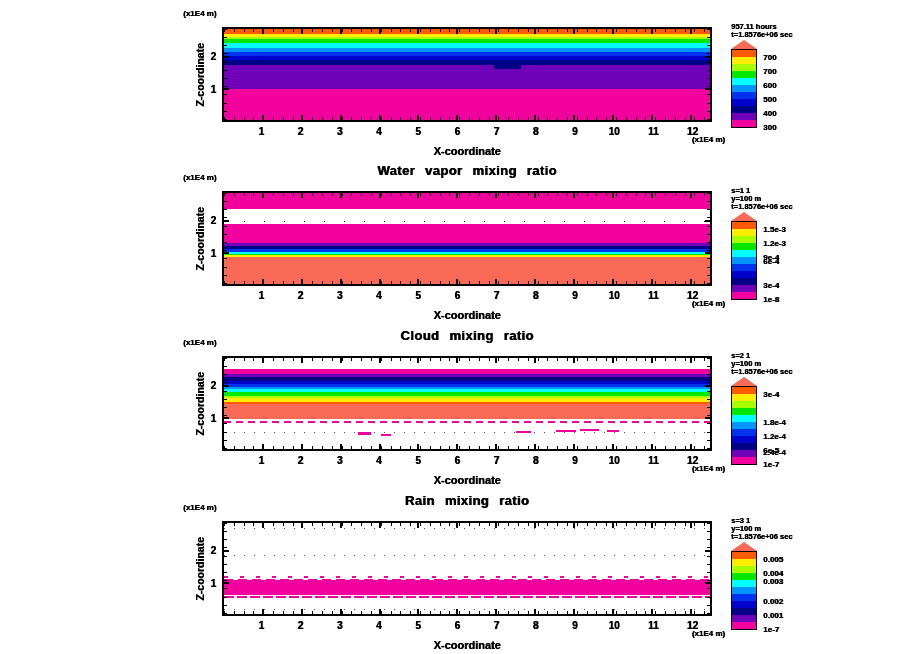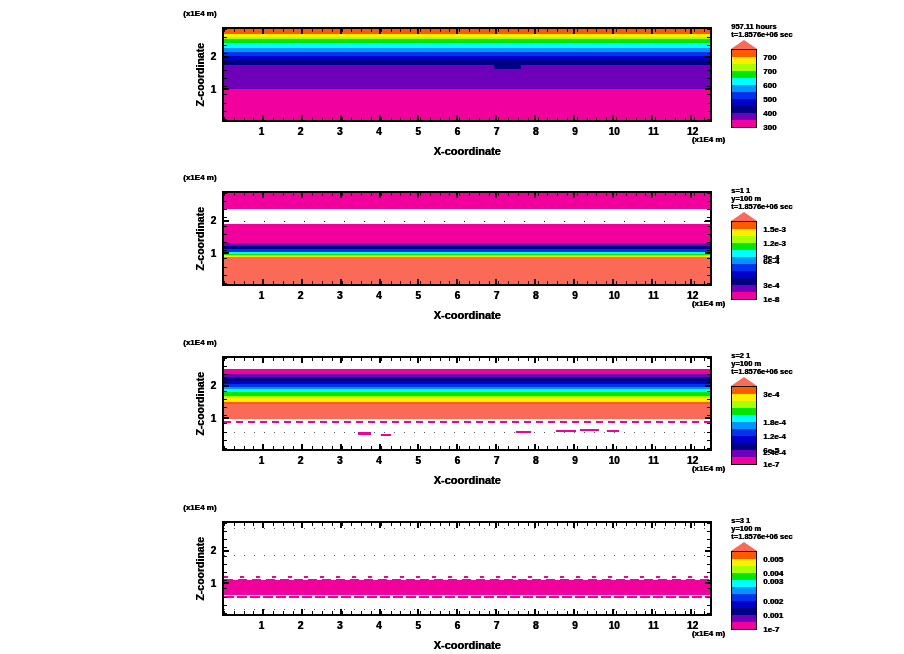--- a/index.html
+++ b/index.html
@@ -137,20 +137,21 @@
           <span class="cbar-label" style="top: 31px;">700</span>
           <span class="cbar-label" style="top: 45px;">600</span>
           <span class="cbar-label" style="top: 59px;">500</span>
           <span class="cbar-label" style="top: 73px;">400</span>
           <span class="cbar-label" style="top: 87px;">300</span>
         </div>
     </div>
   </div>
 
   <div class="panel p1">
+    <div class="title">Water vapor mixing ratio</div>
     <div class="yunit">(x1E4 m)</div>
     <div class="ylab">
         <span>Z-coordinate</span>
       </div>
     <div class="frame">
       <div class="bands" style="background: linear-gradient(rgb(242, 0, 158) 0%, rgb(242, 0, 158) 17.93%, rgb(255, 255, 255) 17.93%, rgb(255, 255, 255) 34.48%, rgb(242, 0, 158) 34.48%, rgb(242, 0, 158) 54.83%, rgb(109, 0, 184) 54.83%, rgb(109, 0, 184) 57.93%, rgb(0, 0, 135) 57.93%, rgb(0, 0, 135) 61.03%, rgb(0, 51, 238) 61.03%, rgb(0, 51, 238) 65.17%, rgb(0, 255, 255) 65.17%, rgb(0, 255, 255) 66.55%, rgb(0, 232, 0) 66.55%, rgb(0, 232, 0) 67.93%, rgb(255, 238, 0) 67.93%, rgb(255, 238, 0) 70%, rgb(250, 106, 87) 70%, rgb(250, 106, 87) 100%);"></div>
       <div class="overlays">
           <div class="ovl" style="left: 0px; right: 0px; top: 31.0345%; height: 1px; background: repeating-linear-gradient(90deg, rgb(0, 0, 0) 0px, rgb(0, 0, 0) 1px, transparent 1px, transparent 20px);"></div>
           <div class="ovl" style="left: 51.2%; width: 2.8%; top: 65.5172%; height: 1.72414%; background: rgb(0, 255, 255);"></div>
           <div class="ovl" style="left: 68.8%; width: 2.8%; top: 65.5172%; height: 1.72414%; background: rgb(0, 255, 255);"></div>
@@ -235,20 +236,21 @@
           <span class="cbar-label" style="top: 31px;">1.2e-3</span>
           <span class="cbar-label" style="top: 45px;">9e-4</span>
           <span class="cbar-label" style="top: 49px;">6e-4</span>
           <span class="cbar-label" style="top: 73px;">3e-4</span>
           <span class="cbar-label" style="top: 87px;">1e-8</span>
         </div>
     </div>
   </div>
 
   <div class="panel p2">
+    <div class="title">Cloud mixing ratio</div>
     <div class="yunit">(x1E4 m)</div>
     <div class="ylab">
         <span>Z-coordinate</span>
       </div>
     <div class="frame">
       <div class="bands" style="background: linear-gradient(rgb(255, 255, 255) 0%, rgb(255, 255, 255) 12.07%, rgb(242, 0, 158) 12.07%, rgb(242, 0, 158) 17.59%, rgb(109, 0, 184) 17.59%, rgb(109, 0, 184) 21.38%, rgb(0, 0, 135) 21.38%, rgb(0, 0, 135) 25.52%, rgb(0, 0, 204) 25.52%, rgb(0, 0, 204) 28.97%, rgb(0, 51, 238) 28.97%, rgb(0, 51, 238) 32.07%, rgb(0, 149, 255) 32.07%, rgb(0, 149, 255) 34.48%, rgb(0, 255, 255) 34.48%, rgb(0, 255, 255) 36.9%, rgb(0, 232, 0) 36.9%, rgb(0, 232, 0) 41.72%, rgb(168, 255, 0) 41.72%, rgb(168, 255, 0) 44.14%, rgb(255, 238, 0) 44.14%, rgb(255, 238, 0) 48.28%, rgb(255, 90, 0) 48.28%, rgb(255, 90, 0) 50.34%, rgb(250, 106, 87) 50.34%, rgb(250, 106, 87) 67.24%, rgb(255, 255, 255) 67.24%, rgb(255, 255, 255) 100%);"></div>
       <div class="overlays">
           <div class="ovl" style="left: 0px; right: 0px; top: 68.9655%; height: 2px; background: repeating-linear-gradient(90deg, rgb(242, 0, 158) 0px, rgb(242, 0, 158) 7px, transparent 7px, transparent 12px);"></div>
           <div class="ovl" style="left: 0px; right: 0px; top: 81.0345%; height: 1px; background: repeating-linear-gradient(90deg, rgb(85, 85, 85) 0px, rgb(85, 85, 85) 1px, transparent 1px, transparent 10px);"></div>
           <div class="ovl" style="left: 27.52%; width: 2.8%; top: 81.3793%; height: 2.75862%; background: rgb(242, 0, 158);"></div>
@@ -338,20 +340,21 @@
           <span class="cbar-label" style="top: 31px; margin-top: 44px;">2.4e-4</span>
           <span class="cbar-label" style="top: 45px;">1.8e-4</span>
           <span class="cbar-label" style="top: 59px;">1.2e-4</span>
           <span class="cbar-label" style="top: 73px;">6e-5</span>
           <span class="cbar-label" style="top: 87px;">1e-7</span>
         </div>
     </div>
   </div>
 
   <div class="panel p3">
+    <div class="title">Rain mixing ratio</div>
     <div class="yunit">(x1E4 m)</div>
     <div class="ylab">
         <span>Z-coordinate</span>
       </div>
     <div class="frame">
       <div class="bands" style="background: linear-gradient(rgb(255, 255, 255) 0%, rgb(255, 255, 255) 100%);"></div>
       <div class="overlays">
           <div class="ovl" style="left: 0px; right: 0px; top: 5.86207%; height: 1px; background: repeating-linear-gradient(90deg, rgb(85, 85, 85) 0px, rgb(85, 85, 85) 1px, transparent 1px, transparent 10px);"></div>
           <div class="ovl" style="left: 0px; right: 0px; top: 35.5172%; height: 1px; background: repeating-linear-gradient(90deg, rgb(85, 85, 85) 0px, rgb(85, 85, 85) 1px, transparent 1px, transparent 10px);"></div>
           <div class="ovl" style="left: 0px; right: 0px; top: 94.8276%; height: 1px; background: repeating-linear-gradient(90deg, rgb(85, 85, 85) 0px, rgb(85, 85, 85) 1px, transparent 1px, transparent 10px);"></div>

